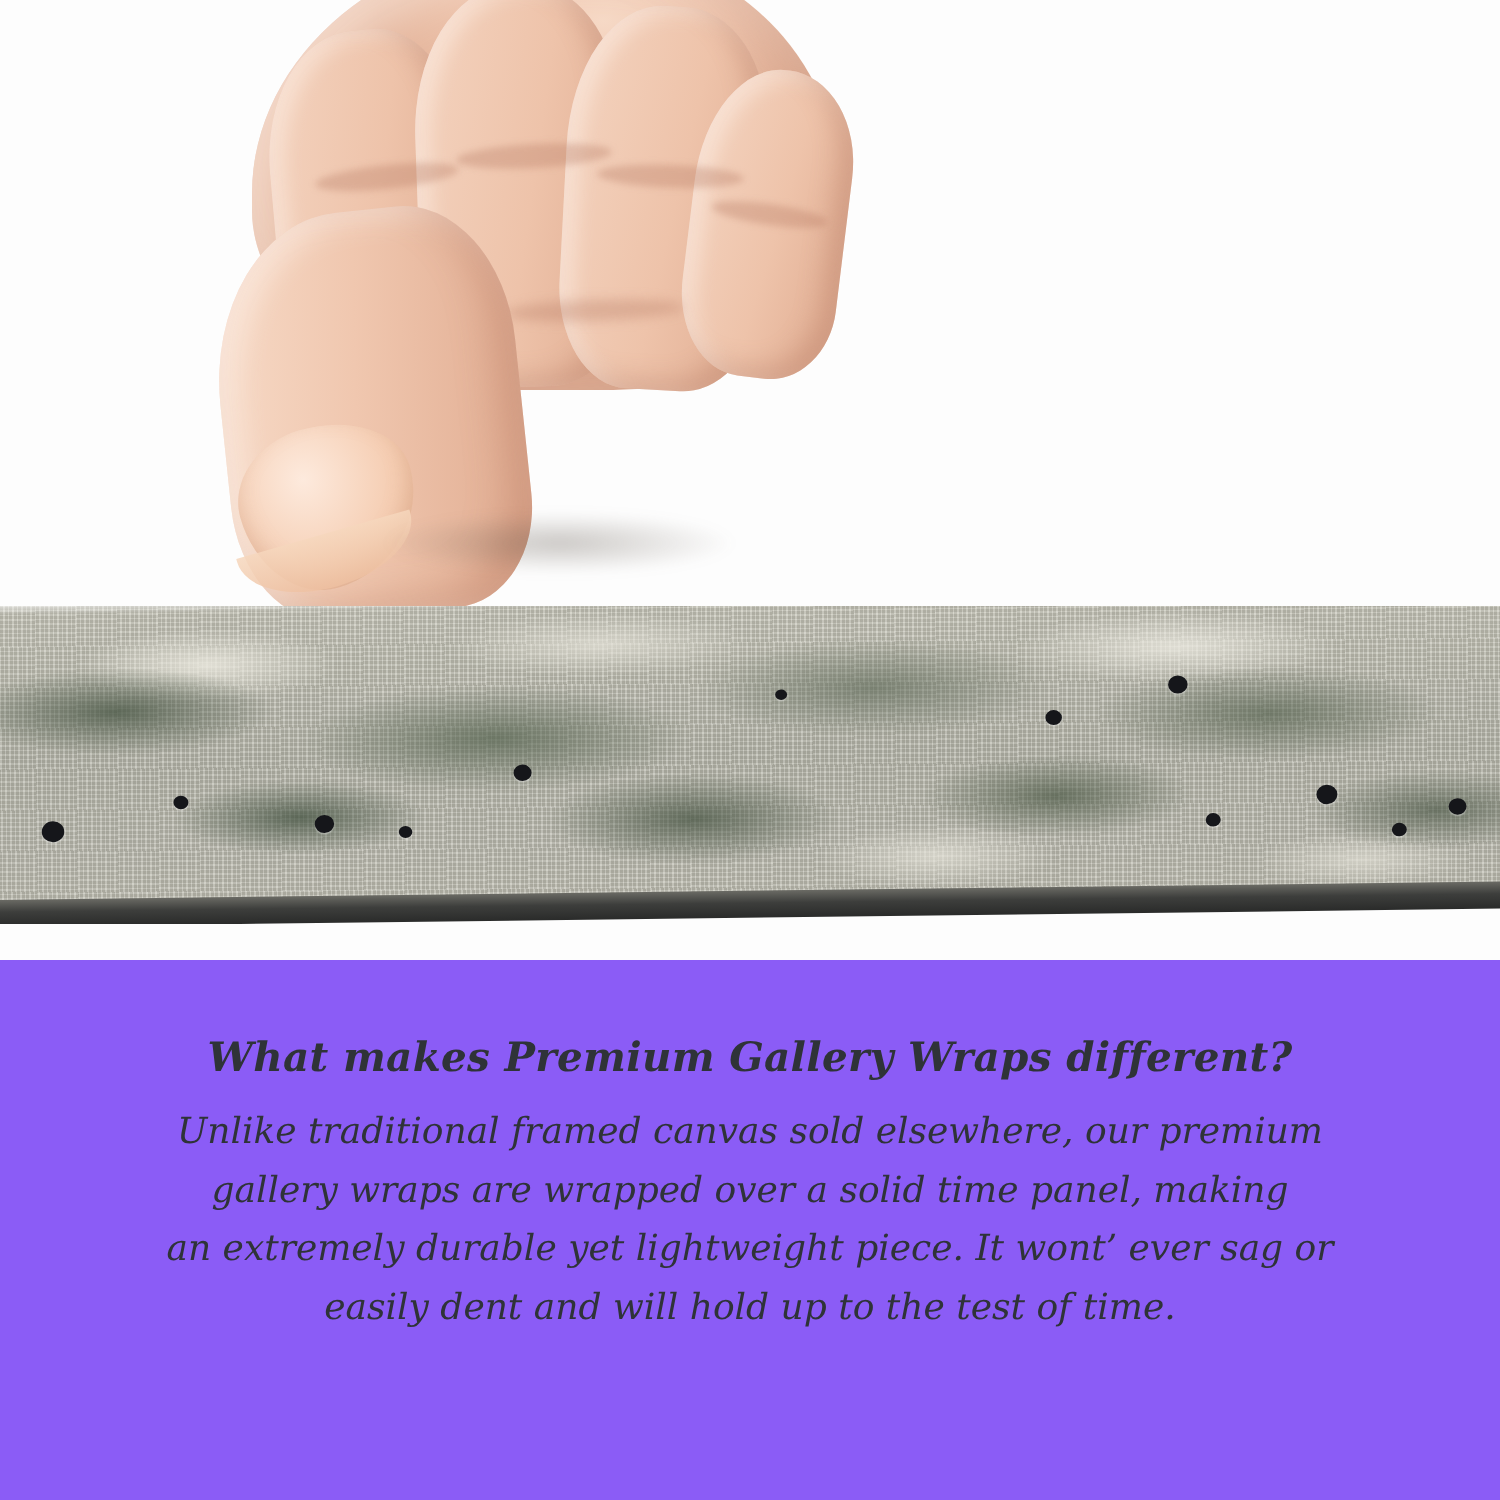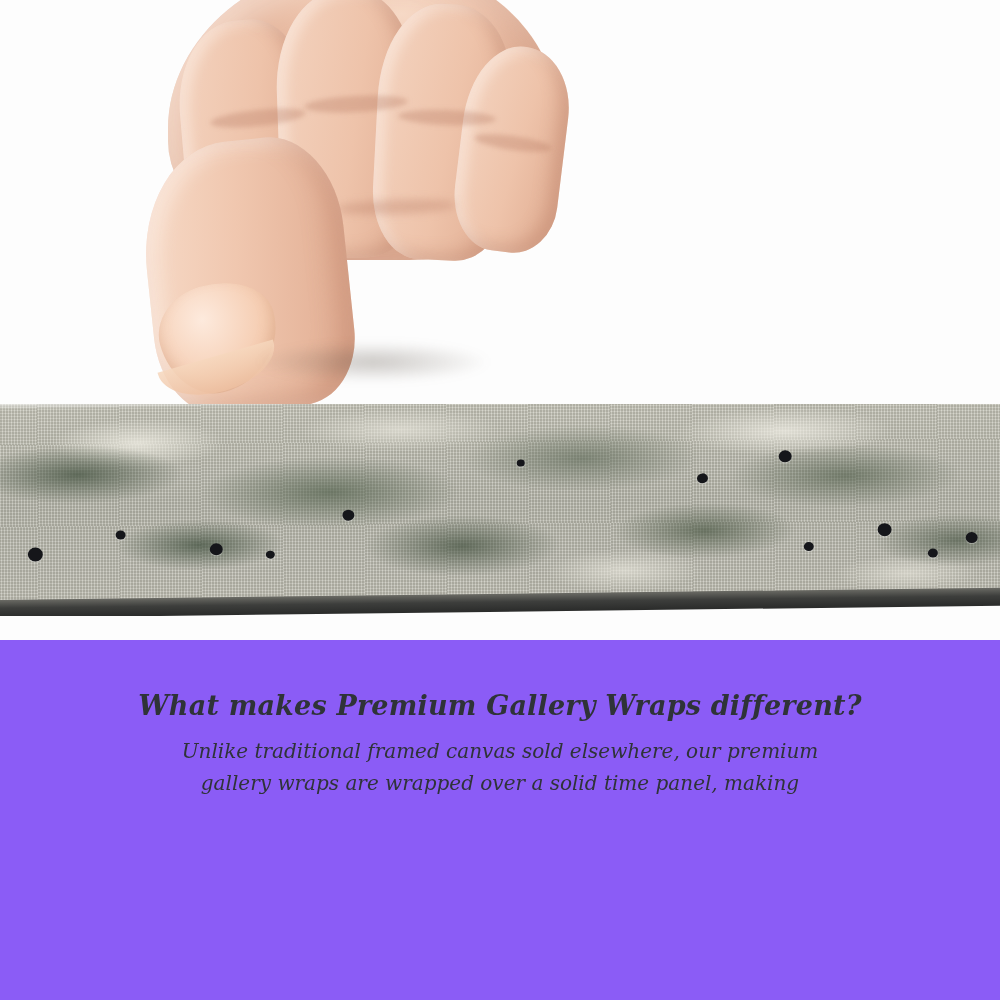--- a/index.html
+++ b/index.html
@@ -193,21 +193,21 @@
     font-family: "DejaVu Serif", serif;
     font-style: italic;
   }
   .caption .headline {
     font-size: 27px;
     font-weight: 700;
     letter-spacing: .2px;
     margin-bottom: 14px;
   }
   .caption .line {
-    font-size: 20px;
+    font-size: 24px;
     line-height: 1.62;
     font-weight: 400;
   }
   .caption .line.last { margin-top: 8px; }
 </style>
 </head>
 <body>
 
 <div class="page">
 
@@ -248,15 +248,17 @@
       </div>
       <div class="canvas-top-hilite"></div>
       <div class="canvas-bottom-edge" style="top:196px;"></div>
     </div>
   </div>
 
   <div class="caption">
     <div class="headline">What makes Premium Gallery Wraps different?</div>
     <div class="line">Unlike traditional framed canvas sold elsewhere, our premium</div>
     <div class="line">gallery wraps are wrapped over a solid time panel, making</div>
+    <div class="line">an extremely durable yet lightweight piece. It wont’ ever sag or</div>
+    <div class="line">easily dent and will hold up to the test of time.</div>
   </div>
 
 </div>
 
 </body></html>

